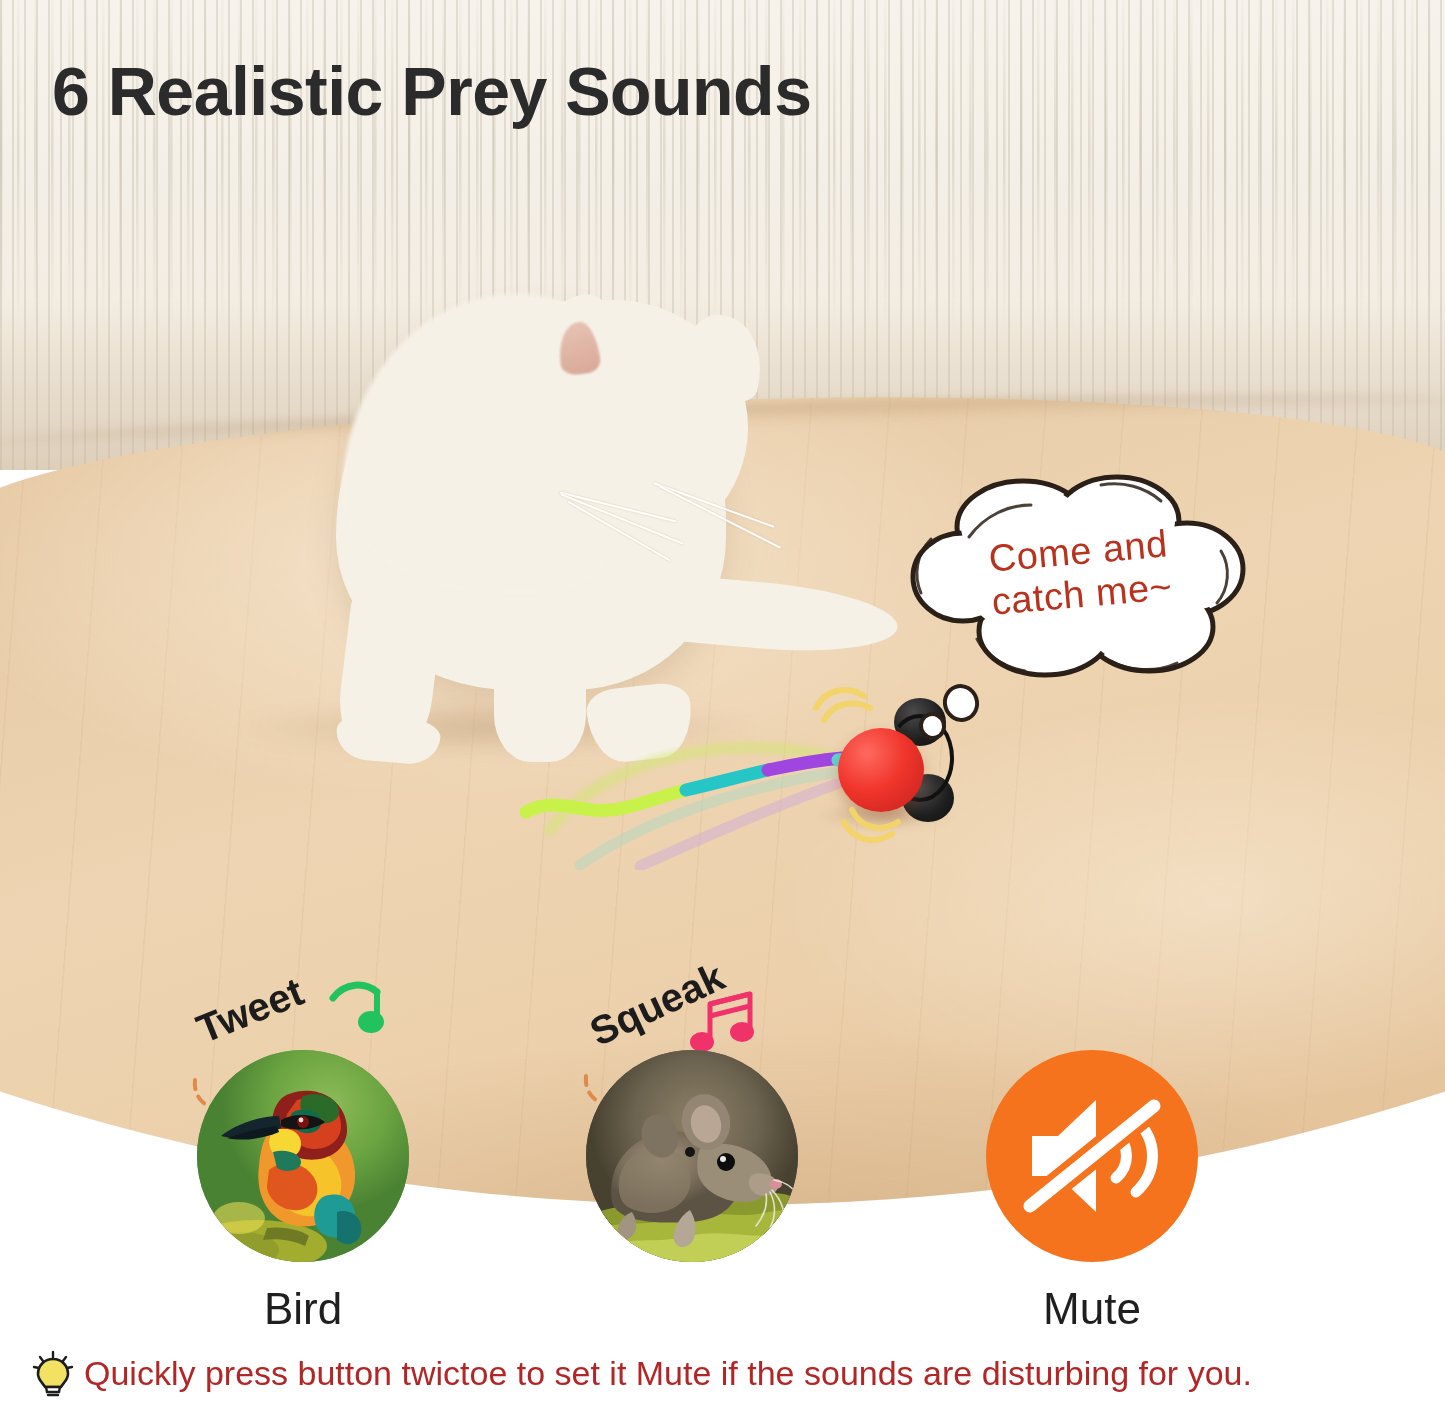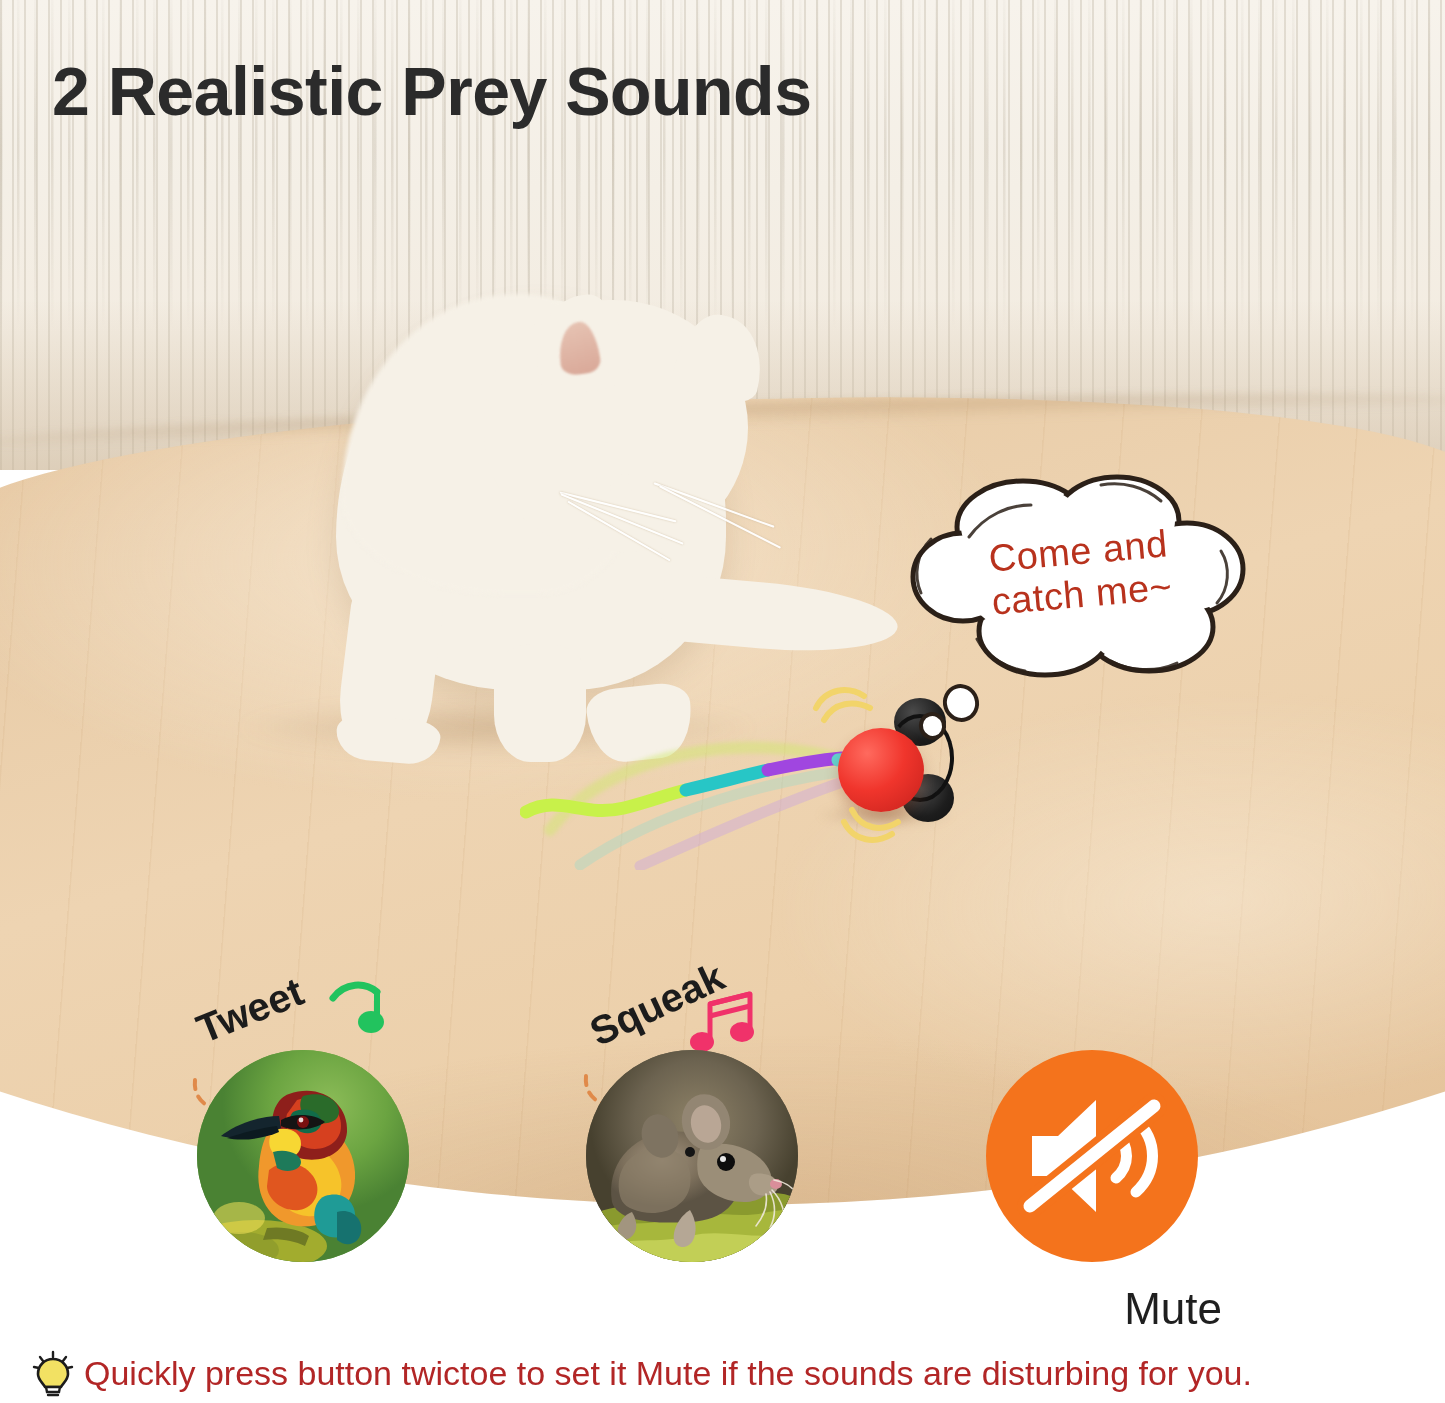--- a/index.html
+++ b/index.html
@@ -245,21 +245,21 @@
     letter-spacing:0px; white-space:nowrap;
   }
 
   
   .options{
     position:absolute; left:0; top:1050px; width:1445px; height:270px;
   }
   .option{ position:absolute; width:260px; text-align:center; }
   .option-1{ left:173px; }
   .option-2{ left:562px; }
-  .option-3{ left:962px;text-align:right; }
+  .option-3{ left:962px; }
   .opt-circle{
     width:212px; height:212px; border-radius:50%; margin:0 auto;
     position:relative; overflow:hidden;
   }
   .opt-circle-bird{
     background: radial-gradient(circle at 70% 28%, #7fb04a 0%, #6ba441 40%, #4f8a36 100%);
   }
   .opt-circle-mouse{
     background: radial-gradient(circle at 55% 40%, #8e8267 0%, #6e6550 55%, #4e4738 100%);
   }
@@ -388,21 +388,21 @@
           </g>
         </svg>
         <div class="bubble-text">
           <span>Come and</span>
           <span>catch me~</span>
         </div>
       </div>
     </div>
   </div>
 
-  <div class="headline">2 Realistic Prey Sounds</div>
+  <div class="headline">6 Realistic Prey Sounds</div>
 
   <div class="options">
 
     <div class="option option-1">
       <div class="sound-tag tag-tweet">Tweet</div>
       <svg style="position:absolute;left:148px;top:-72px;width:66px;height:62px;" viewBox="0 0 66 62">
         <path d="M12 20 C 24 4, 44 4, 56 14" stroke="#22c35e" stroke-width="7" fill="none" stroke-linecap="round"></path>
         <path d="M56 14 L 56 40" stroke="#22c35e" stroke-width="6" fill="none" stroke-linecap="round"></path>
         <ellipse cx="50" cy="44" rx="13" ry="11" fill="#22c35e"></ellipse>
       </svg>
@@ -440,20 +440,21 @@
 
           <path d="M78 80 C 92 76, 104 82, 104 94 C 104 106, 90 112, 80 106 C 70 100, 70 86, 78 80 Z" fill="#f7d733"></path>
           <path d="M76 102 C 90 98, 104 104, 104 112 C 104 120, 90 124, 80 118 Z" fill="#1e7a5a"></path>
 
           <path d="M82 66 C 60 66, 36 76, 24 86 C 38 90, 66 86, 84 78 Z" fill="#14252e"></path>
           <path d="M80 76 C 62 78, 42 84, 30 88 C 46 92, 68 88, 82 82 Z" fill="#0c1a20"></path>
 
           <path d="M70 178 C 88 176, 104 180, 112 186 L 108 196 C 96 190, 80 188, 66 190 Z" fill="#6f7a24"></path>
         </svg>
       </div>
+      <div class="opt-label">Bird</div>
     </div>
 
     <div class="option option-2">
       <div class="sound-tag tag-squeak">Squeak</div>
       <svg style="position:absolute;left:126px;top:-62px;width:76px;height:72px;" viewBox="0 0 76 72">
         <path d="M22 52 L 22 16 L 62 6 L 62 40" stroke="#f0326a" stroke-width="5" fill="none" stroke-linejoin="round"></path>
         <path d="M22 16 L 62 6" stroke="#f0326a" stroke-width="5" fill="none"></path>
         <path d="M22 28 L 62 18" stroke="#f0326a" stroke-width="5" fill="none"></path>
         <ellipse cx="14" cy="54" rx="12" ry="10" fill="#f0326a"></ellipse>
         <ellipse cx="54" cy="44" rx="12" ry="10" fill="#f0326a"></ellipse>

